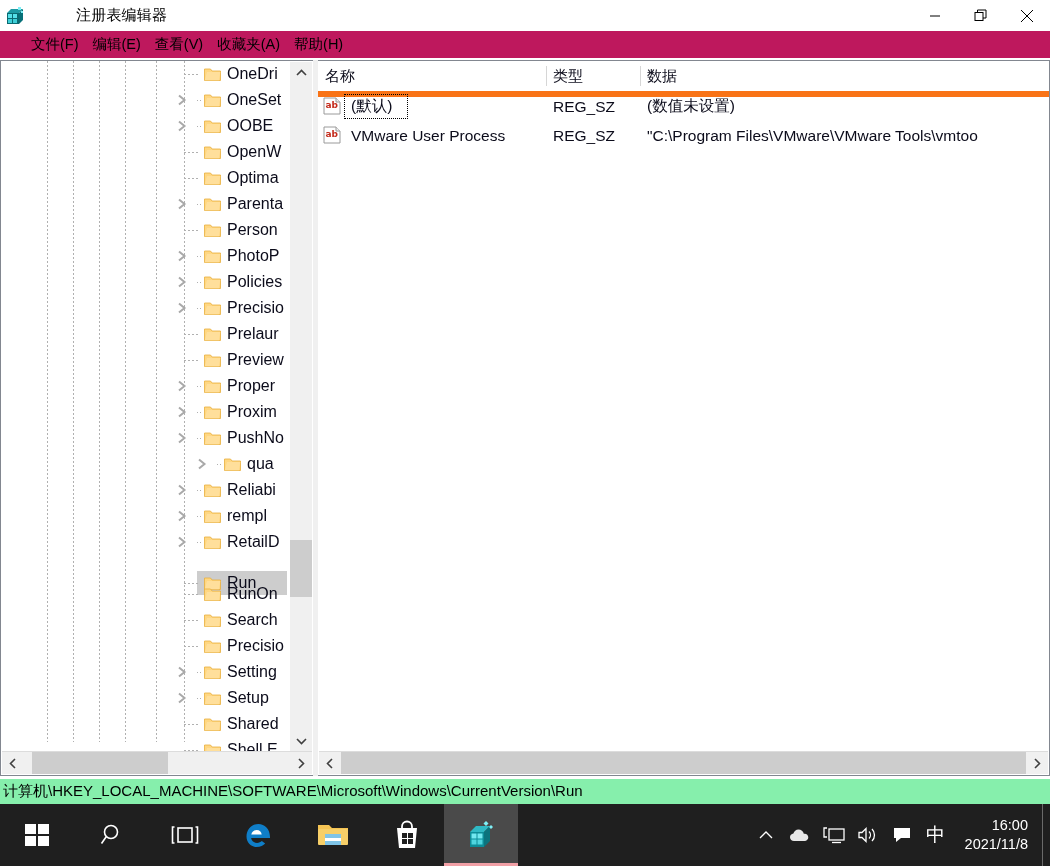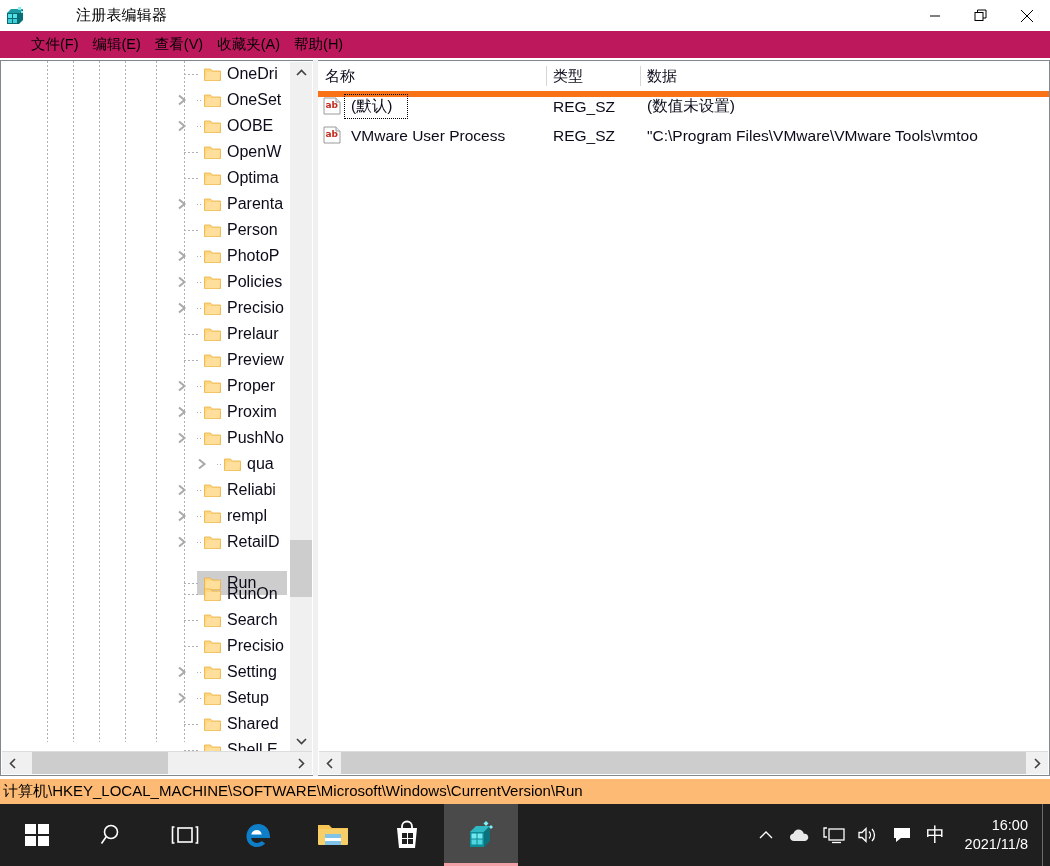--- a/index.html
+++ b/index.html
@@ -153,21 +153,21 @@
     box-sizing: border-box;
   }
   .focus-rect {
     position: absolute; left: 26px; top: 2px; height: 25px; width: 64px;
     border: 1px dotted #000; box-sizing: border-box;
   }
 
   
   .statusbar {
     position: absolute; left: 0; top: 779px; width: 1050px; height: 25px;
-    background: #fdba74; display: flex; align-items: center;
+    background: #86efac; display: flex; align-items: center;
   }
   .status-text { font-size: 15px; color: #000; padding-left: 3px; white-space: nowrap; }
 
   
   .taskbar {
     position: absolute; left: 0; top: 804px; width: 1050px; height: 62px;
     background: #1f1f1f; display: flex; align-items: stretch;
   }
   .tb-left { display: flex; align-items: stretch; }
   .tb-btn {

